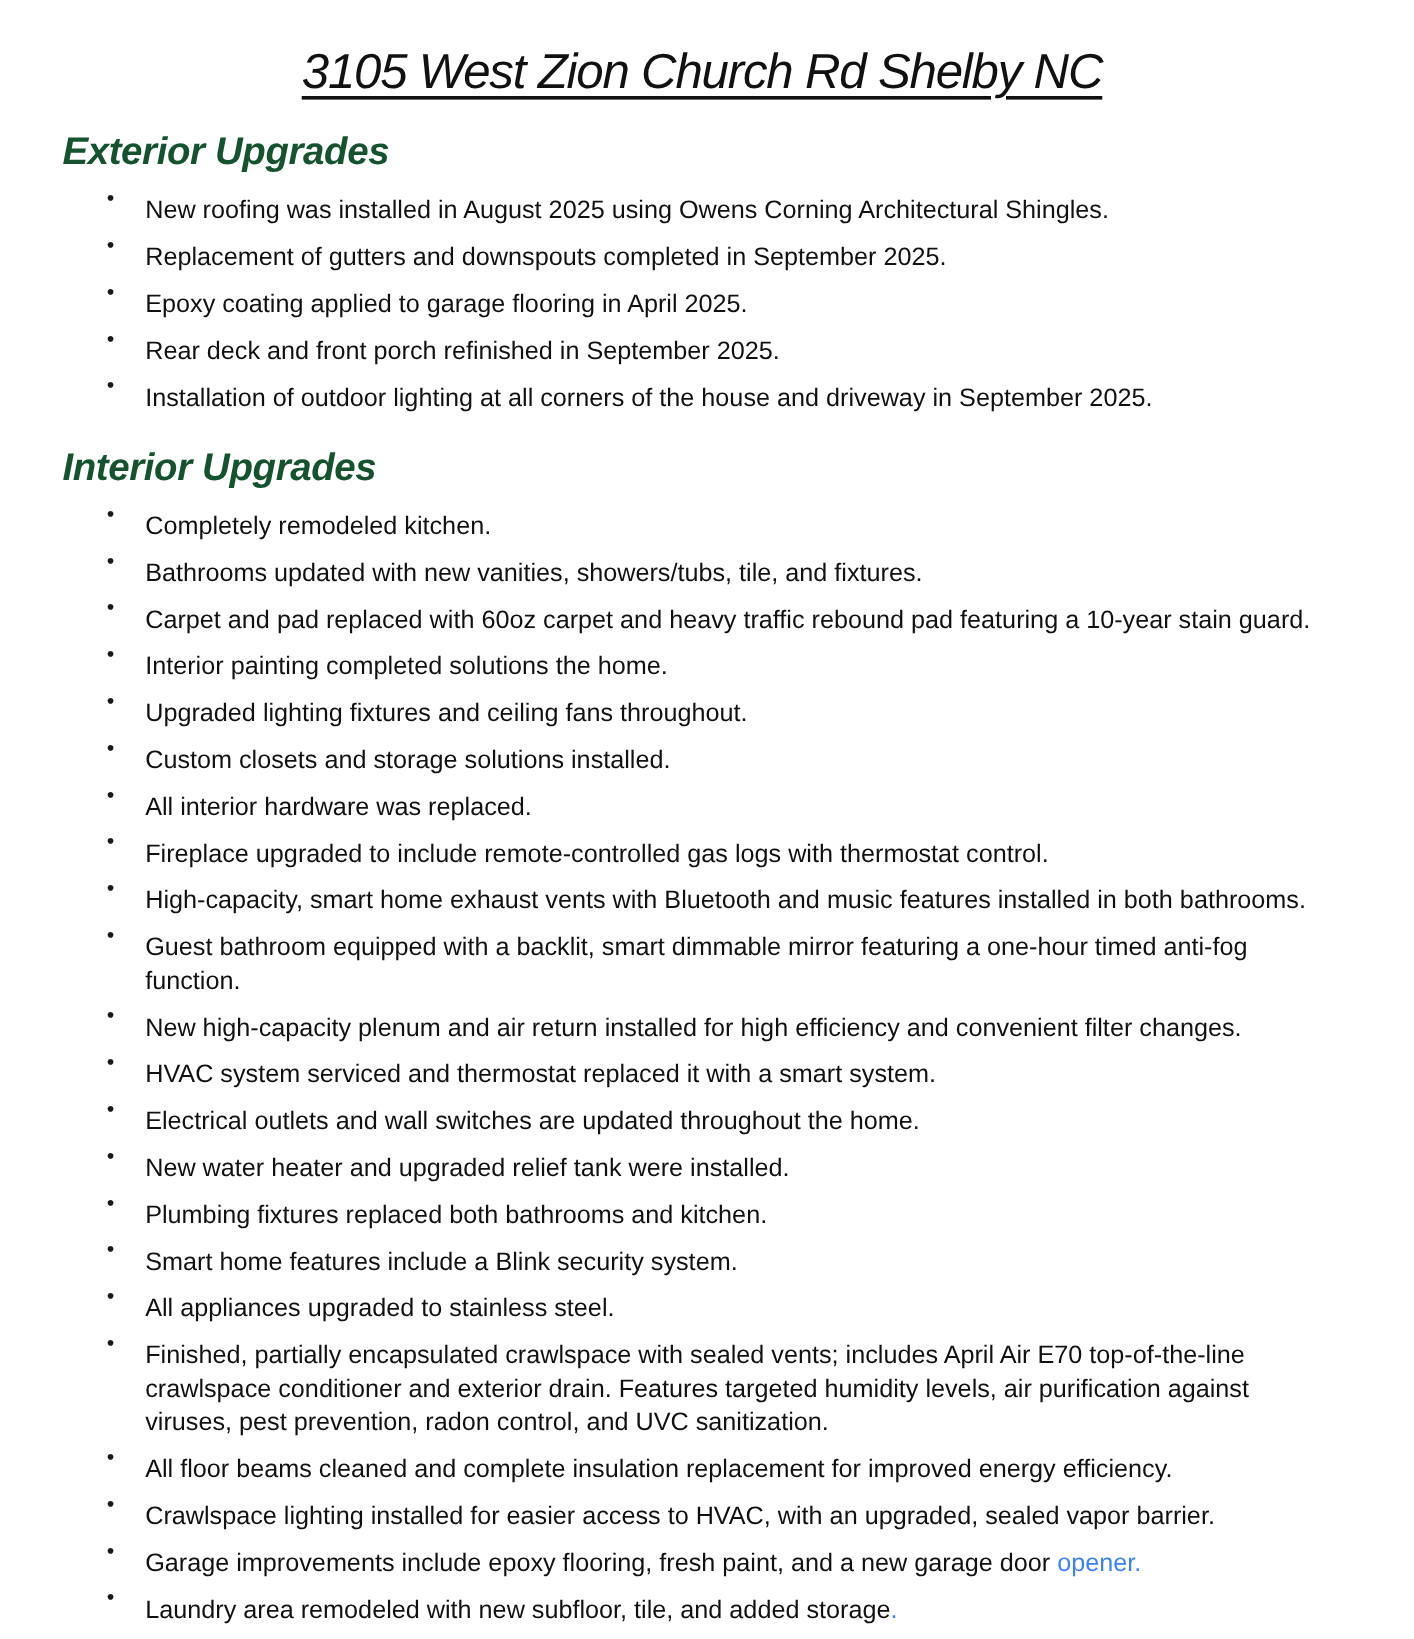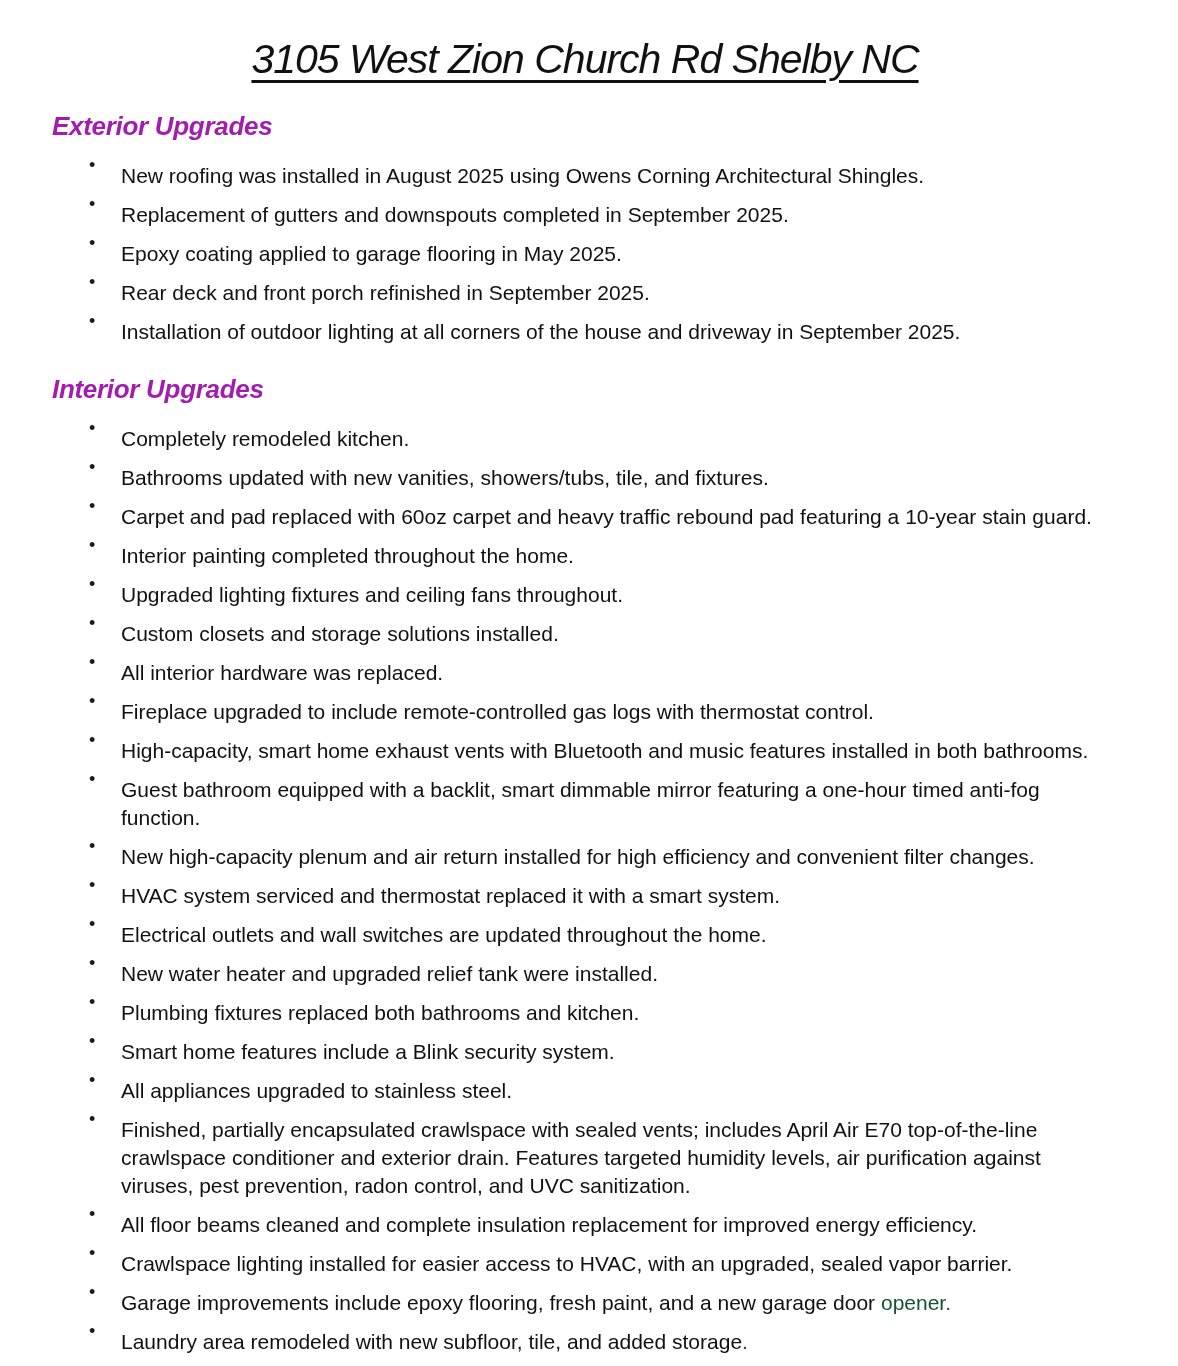--- a/index.html
+++ b/index.html
@@ -31,26 +31,26 @@
     line-height: 47px;
     white-space: nowrap;
   }
   .doc-title .underlined {
     text-decoration: underline;
     text-decoration-thickness: 3px;
     text-underline-offset: 7px;
   }
   .section-heading {
     margin: 28px 0 9px 0;
-    font-size: 26px;
+    font-size: 32px;
     font-style: italic;
     font-weight: 700;
     letter-spacing: -0.3px;
     line-height: 31px;
-    color: #a21caf;
+    color: #14532d;
   }
   ul.bullet-list {
     list-style: none;
     margin: 0;
     padding: 0;
     max-width: 1059px;
   }
   ul.bullet-list > li {
     display: flex;
     align-items: flex-start;
@@ -64,42 +64,42 @@
     font-size: 18px;
     line-height: 28px;
     color: #1a1a1a;
   }
   .li-text {
     flex: 1 1 auto;
     max-width: 990px;
     margin-top: 11px;
   }
   .bold { font-weight: 400; }
-  .muted { color: #14532d; }
+  .muted { color: #3b82f6; }
 </style>
 </head>
 <body>
 
 <div class="page">
 
   <h1 class="doc-title"><span class="underlined">3105 West Zion Church Rd Shelby NC</span></h1>
 
   <h2 class="section-heading">Exterior Upgrades</h2>
   <ul class="bullet-list">
     <li>
       <span class="bullet">•</span>
       <span class="li-text">New roofing was installed in August 2025 using Owens Corning Architectural Shingles.</span>
     </li>
     <li>
       <span class="bullet">•</span>
       <span class="li-text">Replacement of gutters and downspouts completed in September 2025.</span>
     </li>
     <li>
       <span class="bullet">•</span>
-      <span class="li-text">Epoxy coating applied to garage flooring in May 2025.</span>
+      <span class="li-text">Epoxy coating applied to garage flooring in April 2025.</span>
     </li>
     <li>
       <span class="bullet">•</span>
       <span class="li-text">Rear deck and front porch refinished in September 2025.</span>
     </li>
     <li>
       <span class="bullet">•</span>
       <span class="li-text">Installation of outdoor lighting at all corners of the house and driveway in September 2025.</span>
     </li>
   </ul>
@@ -113,21 +113,21 @@
     <li>
       <span class="bullet">•</span>
       <span class="li-text">Bathrooms updated with new vanities, showers/tubs, tile, and fixtures.</span>
     </li>
     <li>
       <span class="bullet">•</span>
       <span class="li-text">Carpet and pad replaced with 60oz carpet and heavy traffic rebound pad featuring a 10-year stain guard.</span>
     </li>
     <li>
       <span class="bullet">•</span>
-      <span class="li-text">Interior painting completed throughout the home.</span>
+      <span class="li-text">Interior painting completed solutions the home.</span>
     </li>
     <li>
       <span class="bullet">•</span>
       <span class="li-text">Upgraded lighting fixtures and ceiling fans throughout.</span>
     </li>
     <li>
       <span class="bullet">•</span>
       <span class="li-text">Custom closets and storage solutions installed.</span>
     </li>
     <li>

